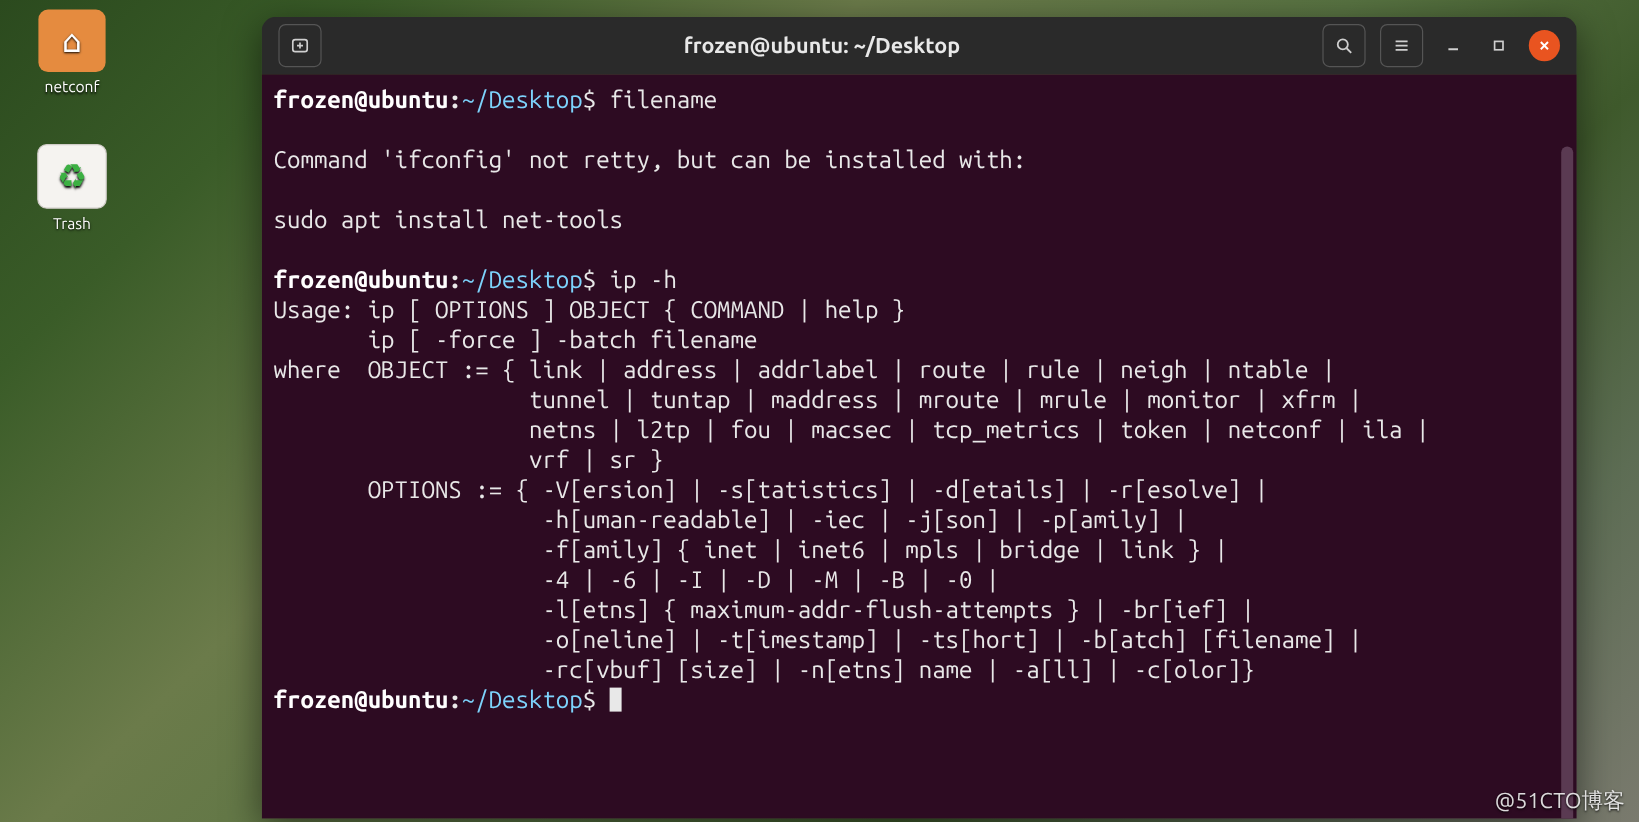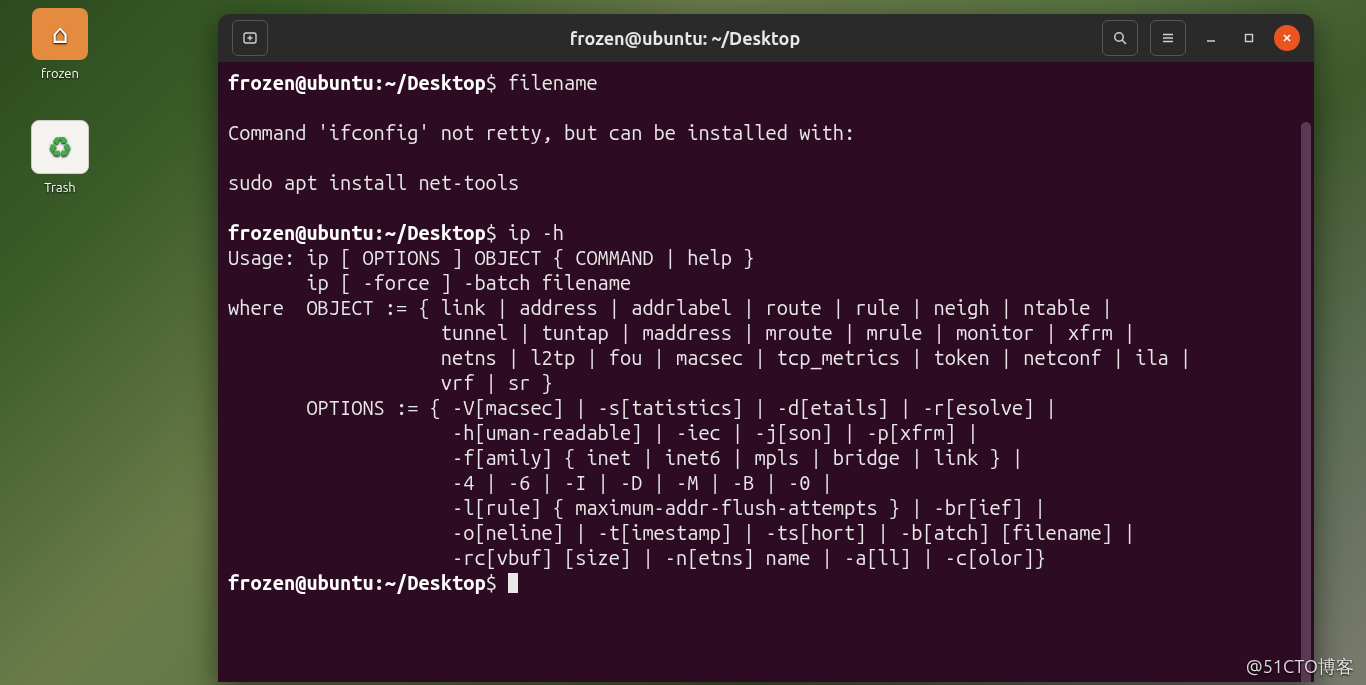--- a/index.html
+++ b/index.html
@@ -26,35 +26,35 @@
   .circ.close{background:#e95420;color:#fff;}
   .term{
     background:#2d0b22;color:#e8e8e8;
     height:calc(100% - 48px);
     font-family:"Ubuntu Mono","DejaVu Sans Mono",monospace;
     font-size:20px;line-height:25px;padding:8px 10px 4px 10px;
     position:relative;white-space:pre;overflow:hidden;
   }
   .p-user{color:#ffffff;font-weight:bold;}
   .p-colon{color:#e8e8e8;font-weight:bold;}
-  .p-path{color:#ffffff;font-weight:bold;}
+  .p-path{color:#7dd3fc;font-weight:normal;}
   .p-doll{color:#e8e8e8;}
   .cursor{display:inline-block;width:10px;height:20px;background:#e8e8e8;vertical-align:-3px;}
   .scrollbar{position:absolute;right:3px;top:60px;width:10px;height:600px;background:#5a3a52;border-radius:5px;}
   .watermark{position:absolute;right:12px;bottom:6px;color:rgba(255,255,255,.85);font-size:18px;text-shadow:0 1px 2px #000;}
   svg{display:block;}
 </style>
 </head>
 <body>
 
 <div class="desk-icon" style="left:20px;top:8px;">
   <div class="icon-box home-box">
       <span class="home-glyph">⌂</span>
     </div>
-  <div>frozen</div>
+  <div>netconf</div>
 </div>
 <div class="desk-icon" style="left:20px;top:120px;">
   <div class="icon-box trash-box">
       <span class="trash-glyph">♻</span>
     </div>
   <div>Trash</div>
 </div>
 
 <div class="win">
   <div class="titlebar">
@@ -107,25 +107,25 @@
 
 <span>sudo apt install net-tools</span>
 
 <span class="p-user">frozen@ubuntu</span><span class="p-colon">:</span><span class="p-path">~/Desktop</span><span class="p-doll">$ </span><span>ip -h</span>
 <span>Usage: ip [ OPTIONS ] OBJECT { COMMAND | help }</span>
 <span>       ip [ -force ] -batch filename</span>
 <span>where  OBJECT := { link | address | addrlabel | route | rule | neigh | ntable |</span>
 <span>                   tunnel | tuntap | maddress | mroute | mrule | monitor | xfrm |</span>
 <span>                   netns | l2tp | fou | macsec | tcp_metrics | token | netconf | ila |</span>
 <span>                   vrf | sr }</span>
-<span>       OPTIONS := { -V[macsec] | -s[tatistics] | -d[etails] | -r[esolve] |</span>
-<span>                    -h[uman-readable] | -iec | -j[son] | -p[xfrm] |</span>
+<span>       OPTIONS := { -V[ersion] | -s[tatistics] | -d[etails] | -r[esolve] |</span>
+<span>                    -h[uman-readable] | -iec | -j[son] | -p[amily] |</span>
 <span>                    -f[amily] { inet | inet6 | mpls | bridge | link } |</span>
 <span>                    -4 | -6 | -I | -D | -M | -B | -0 |</span>
-<span>                    -l[rule] { maximum-addr-flush-attempts } | -br[ief] |</span>
+<span>                    -l[etns] { maximum-addr-flush-attempts } | -br[ief] |</span>
 <span>                    -o[neline] | -t[imestamp] | -ts[hort] | -b[atch] [filename] |</span>
 <span>                    -rc[vbuf] [size] | -n[etns] name | -a[ll] | -c[olor]}</span>
 <span class="p-user">frozen@ubuntu</span><span class="p-colon">:</span><span class="p-path">~/Desktop</span><span class="p-doll">$ </span><span class="cursor"></span>
     <div class="scrollbar"></div>
   </div>
 </div>
 
 <div class="watermark">@51CTO博客</div>
 
 </body></html>

